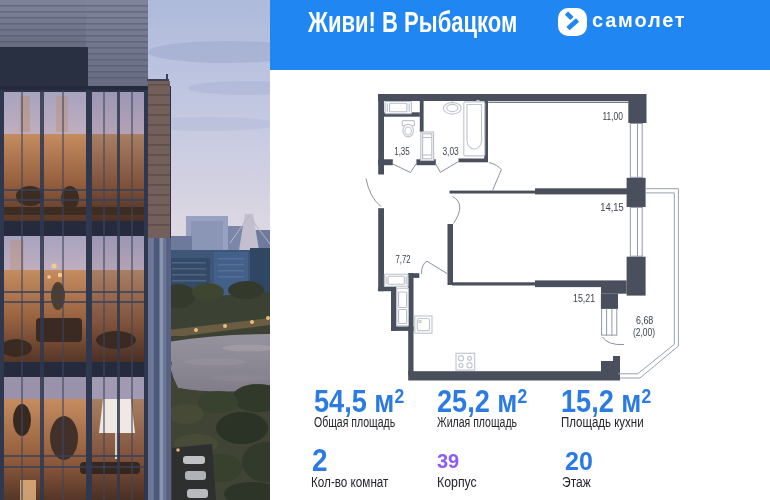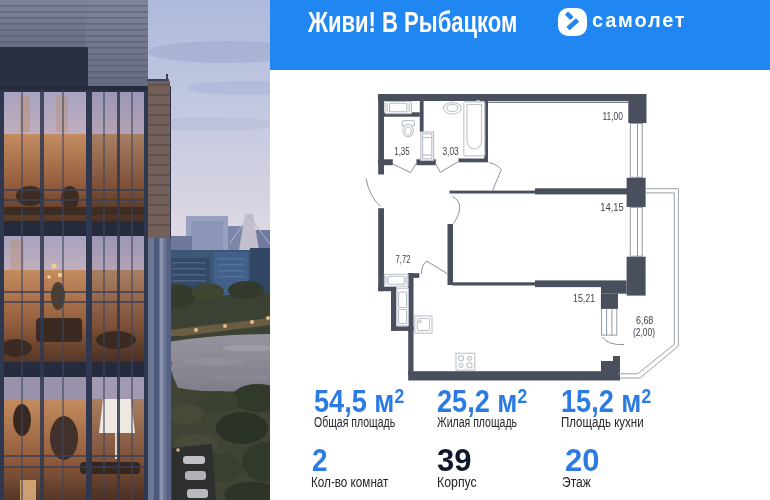--- a/index.html
+++ b/index.html
@@ -485,17 +485,17 @@
 
 <div class="abs" style="left:437px;top:385px;color:#2b7be2;font-weight:bold;font-size:31px;line-height:34px;transform:scaleX(0.875);transform-origin:0 0;white-space:nowrap">25,2 м<span style="font-size:20px;vertical-align:9px;line-height:0">2</span></div>
 <div class="abs" style="left:437px;top:413.5px;color:#24252a;font-size:14px;line-height:17px;transform:scaleX(0.75);transform-origin:0 0;white-space:nowrap">Жилая площадь</div>
 
 <div class="abs" style="left:561px;top:385px;color:#2b7be2;font-weight:bold;font-size:31px;line-height:34px;transform:scaleX(0.875);transform-origin:0 0;white-space:nowrap">15,2 м<span style="font-size:20px;vertical-align:9px;line-height:0">2</span></div>
 <div class="abs" style="left:561px;top:413.5px;color:#24252a;font-size:14px;line-height:17px;transform:scaleX(0.82);transform-origin:0 0;white-space:nowrap">Площадь кухни</div>
 
 <div class="abs" style="left:312px;top:443.5px;color:#2b7be2;font-weight:bold;font-size:31px;line-height:34px;transform:scaleX(0.9);transform-origin:0 0">2</div>
 <div class="abs" style="left:311px;top:474px;color:#24252a;font-size:14px;line-height:17px;transform:scaleX(0.835);transform-origin:0 0;white-space:nowrap">Кол-во комнат</div>
 
-<div class="abs" style="left:437px;top:443.5px;color:#0f172a;font-weight:bold;font-size:31px;line-height:34px;transform:scaleX(1);transform-origin:0 0">39</div>
+<div class="abs" style="left:437px;top:443.5px;color:#8b5cf6;font-weight:bold;font-size:20px;line-height:34px;transform:scaleX(1);transform-origin:0 0">39</div>
 <div class="abs" style="left:437px;top:474px;color:#24252a;font-size:14px;line-height:17px;transform:scaleX(0.88);transform-origin:0 0;white-space:nowrap">Корпус</div>
 
-<div class="abs" style="left:565px;top:443.5px;color:#2b7be2;font-weight:bold;font-size:31px;line-height:34px;transform:scaleX(1);transform-origin:0 0">20</div>
+<div class="abs" style="left:565px;top:443.5px;color:#2b7be2;font-weight:bold;font-size:25px;line-height:34px;transform:scaleX(1);transform-origin:0 0">20</div>
 <div class="abs" style="left:562px;top:474px;color:#24252a;font-size:14px;line-height:17px;transform:scaleX(0.86);transform-origin:0 0;white-space:nowrap">Этаж</div>
 
 </body></html>

